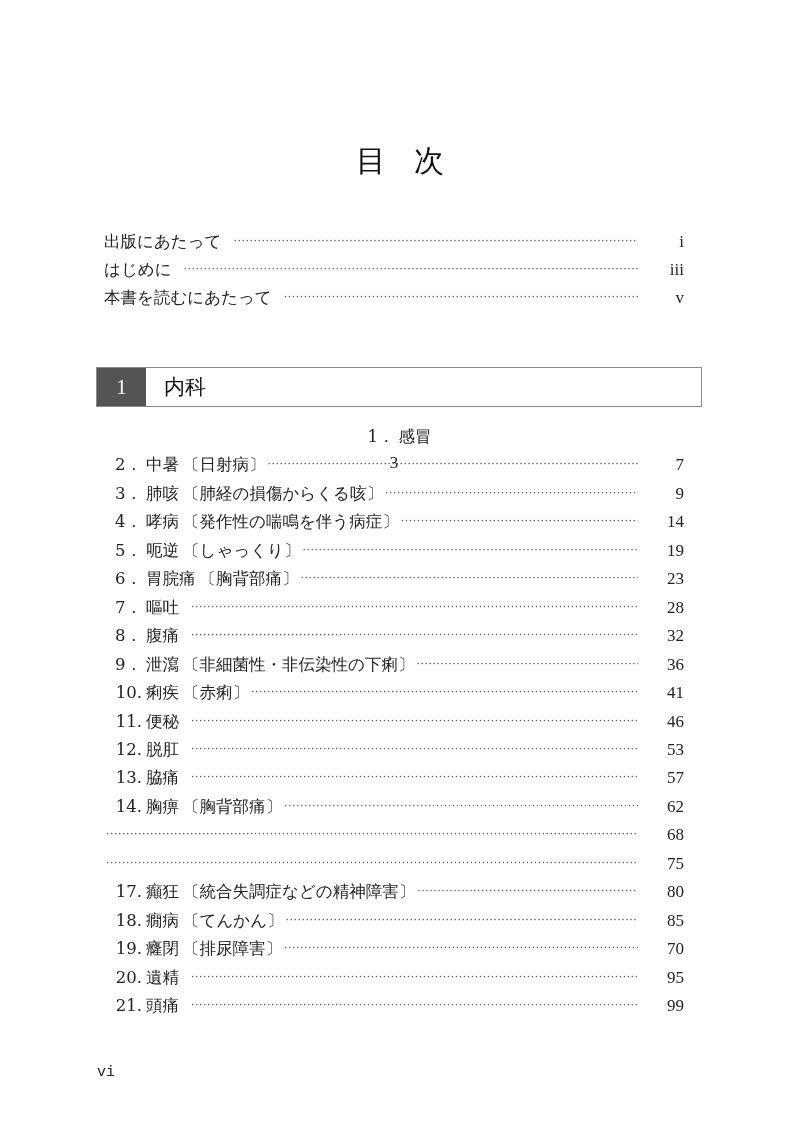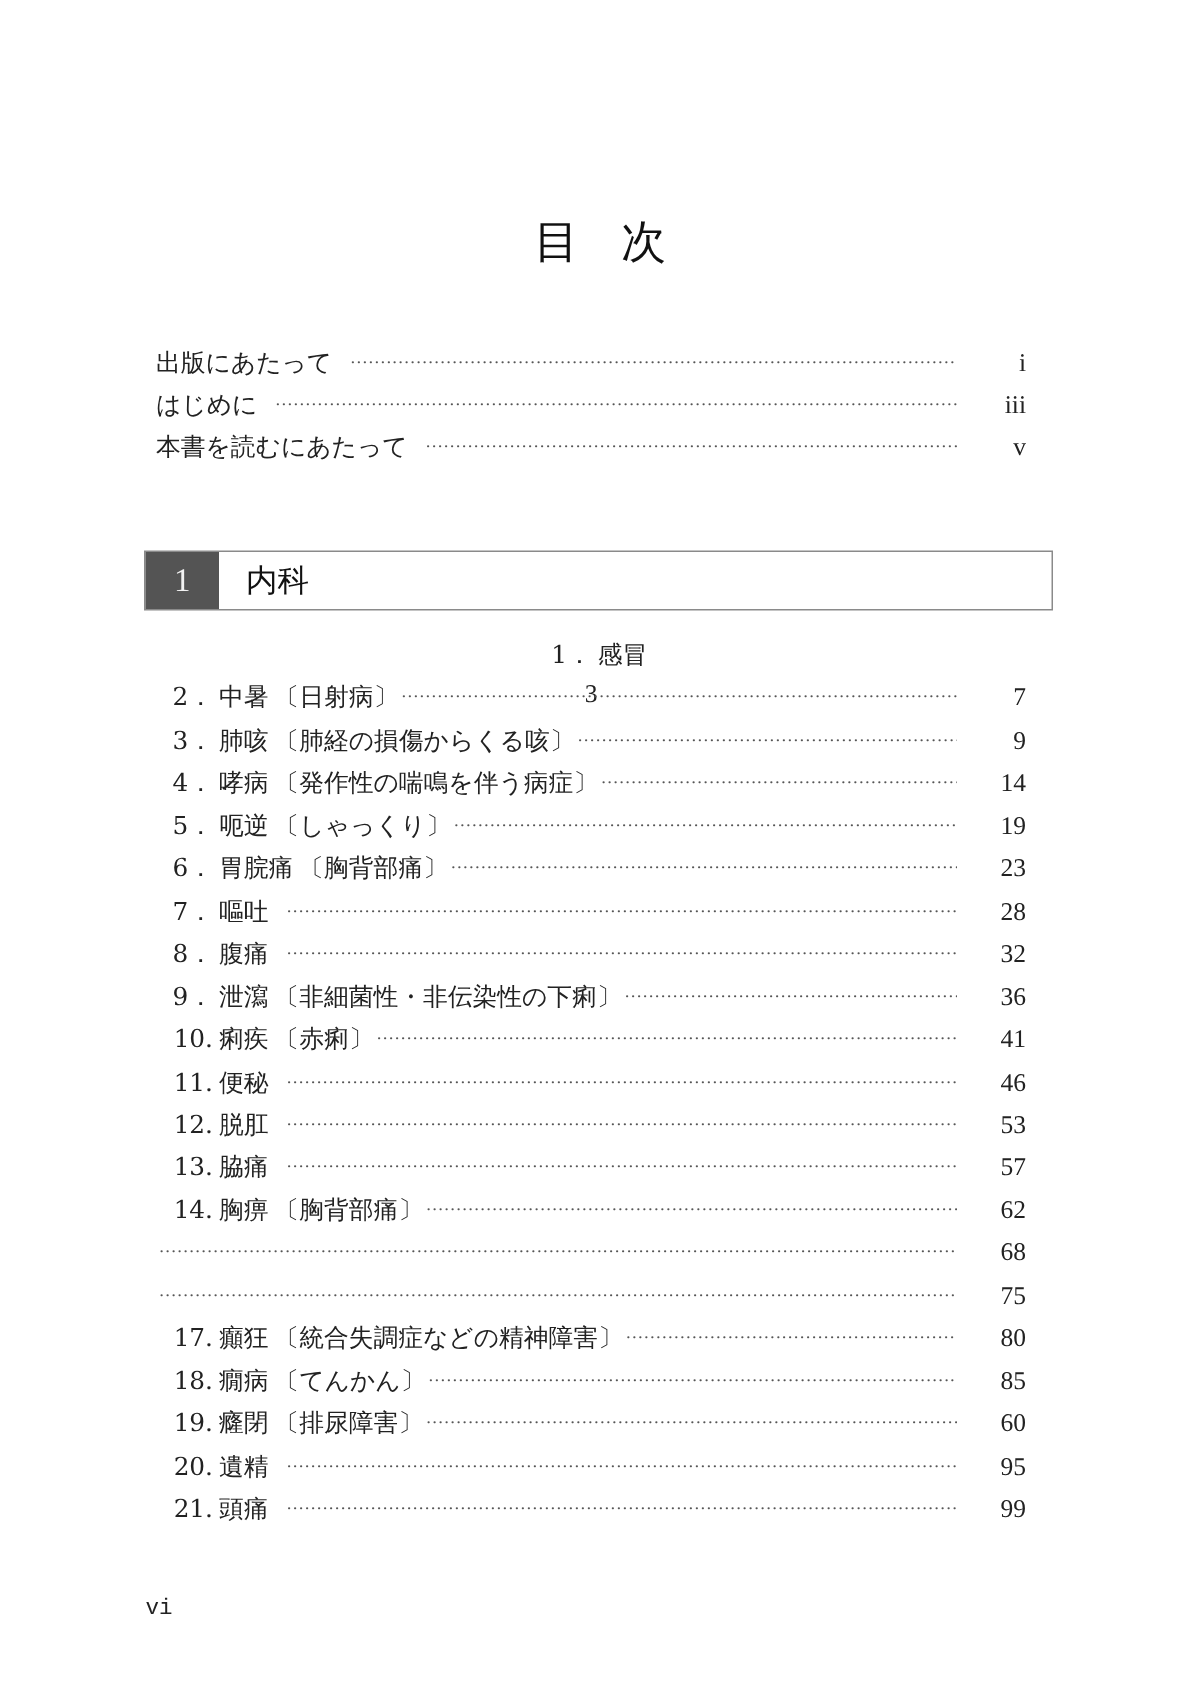--- a/index.html
+++ b/index.html
@@ -145,21 +145,21 @@
       <span class="page">80</span>
     </div>
     <div class="toc-row" style="top: 907.65px;">
       <span class="label"><span class="num" style="width:38px">18.</span><span>癇病</span><span style="margin-left:4px">〔てんかん〕</span></span>
       <span class="dots tight"></span>
       <span class="page">85</span>
     </div>
     <div class="toc-row" style="top: 936.1px;">
       <span class="label"><span class="num" style="width:38px">19.</span><span>癃閉</span><span style="margin-left:4px">〔排尿障害〕</span></span>
       <span class="dots tight"></span>
-      <span class="page">60</span>
+      <span class="page">70</span>
     </div>
     <div class="toc-row" style="top: 964.55px;">
       <span class="label"><span class="num" style="width:38px">20.</span><span>遺精</span></span>
       <span class="dots"></span>
       <span class="page">95</span>
     </div>
     <div class="toc-row" style="top: 993px; align-items: flex-end;">
       <span class="label"><span class="num" style="width:38px">21.</span><span>頭痛</span></span>
       <span class="dots"></span>
       <span class="page">99</span>

